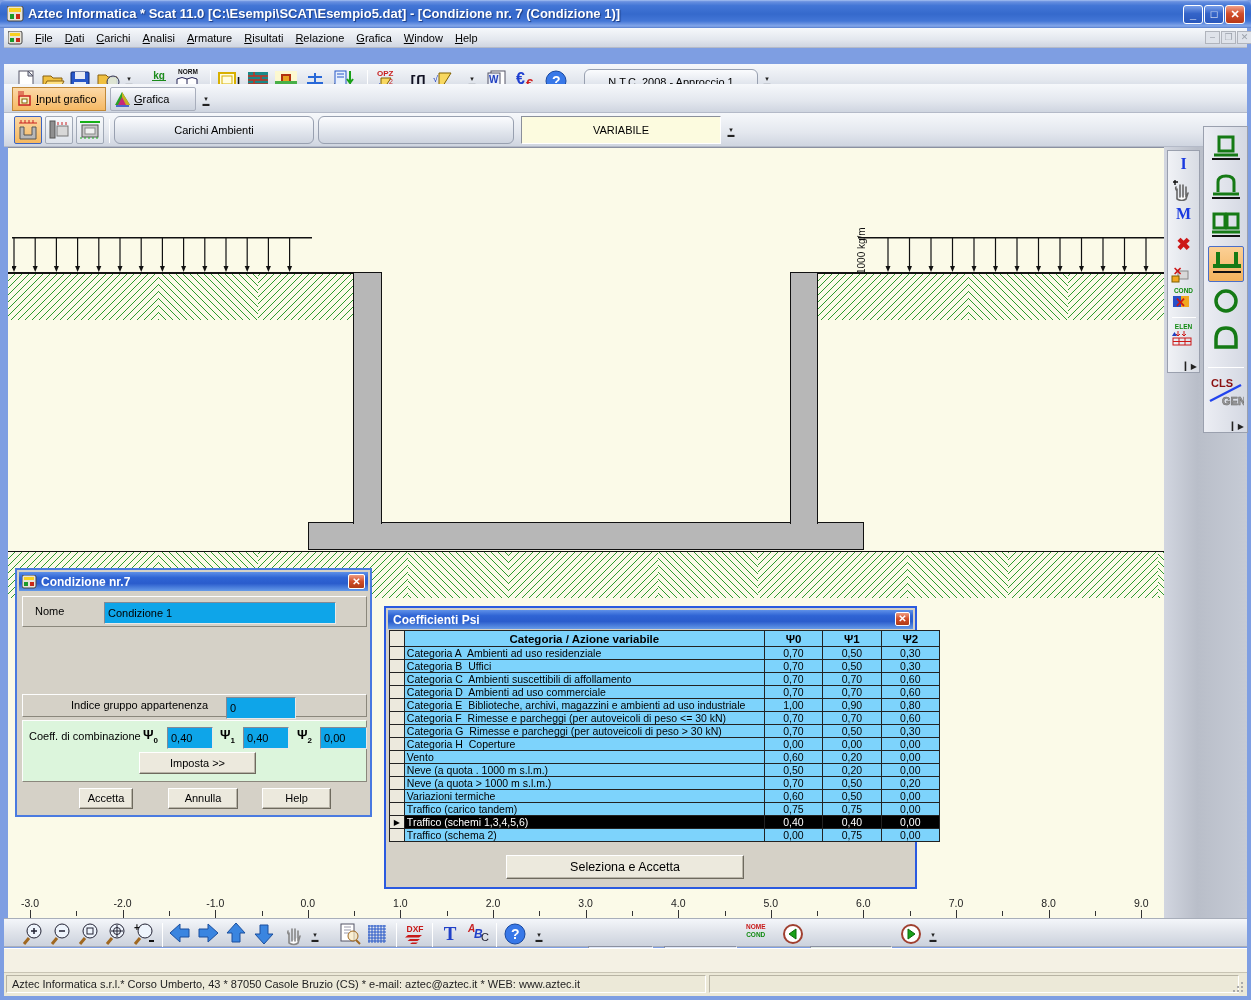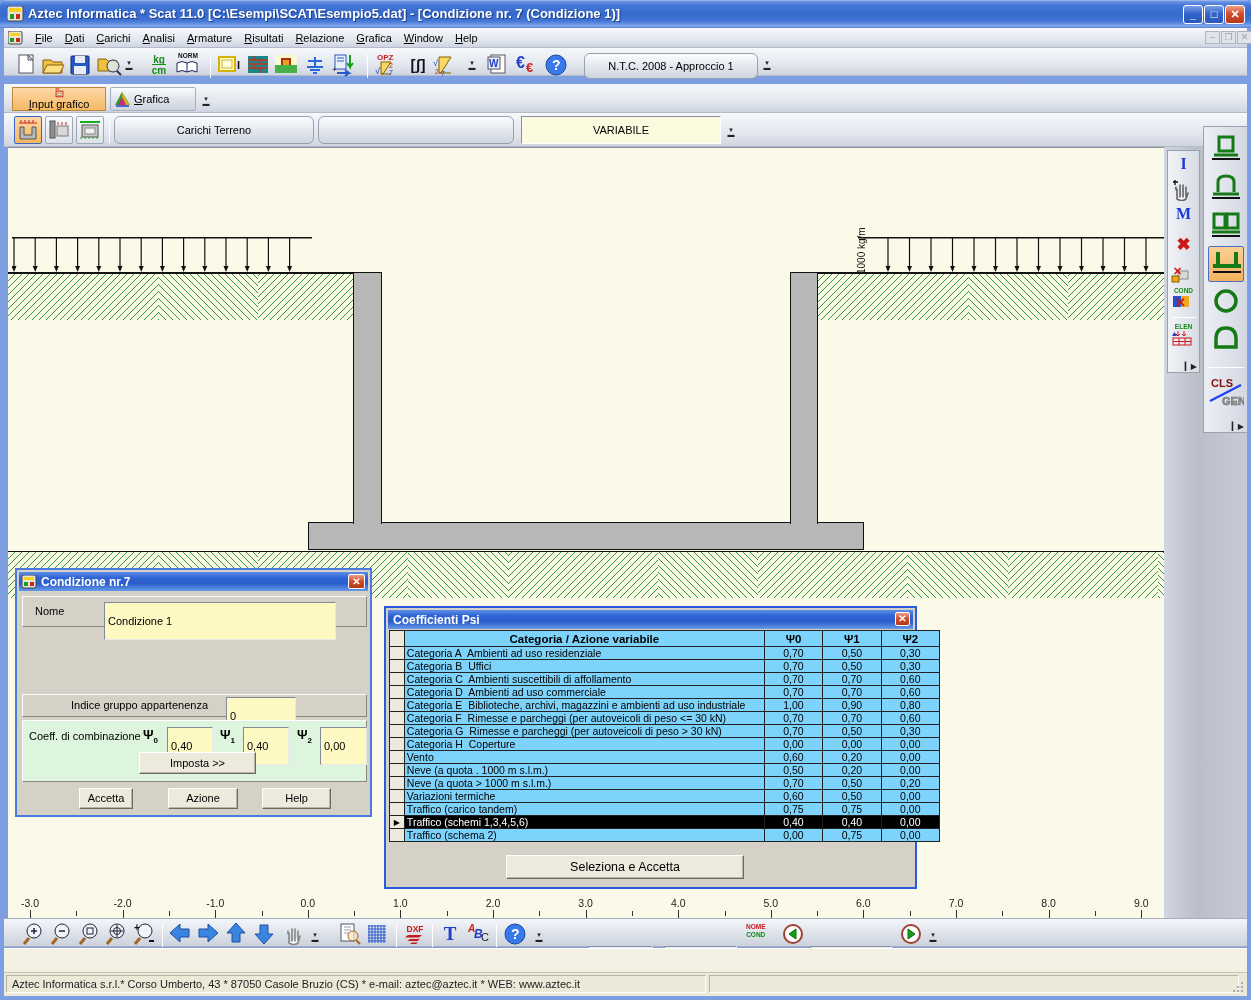--- a/index.html
+++ b/index.html
@@ -12,33 +12,33 @@
  background:linear-gradient(180deg,#a8c2f2 0%,#6890e0 6%,#4376d6 20%,#3569cc 50%,#4376d6 75%,#84a7ea 93%,#567ecc 100%);
  border-radius:6px 6px 0 0; color:#fff; }
 #title-text { left:28px; top:6px; font-size:13px; font-weight:bold; text-shadow:1px 1px 1px #1a3a80; white-space:nowrap; }
 .winbtn { top:5px; width:20px; height:19px; border-radius:3px; border:1px solid #fff;
  background:linear-gradient(180deg,#7aa0ea,#3464c8 45%,#2a58bc); color:#fff; font-size:11px; text-align:center; line-height:17px; font-weight:bold;}
 .winbtn.close { background:linear-gradient(180deg,#f0a088,#d24e2a 45%,#b83818); }
 
 
 .tbrow { left:4px; width:1243px; background:linear-gradient(180deg,#f6f8fb 0%,#e3e7ee 60%,#cfd5e0 100%); border-bottom:1px solid #b4bac8; }
 #menubar { top:28px; height:20px; }
-#tb1 { top:48px; height:28px; }
+#tb1 { top:64px; height:28px; }
 #tb2 { top:84px; height:29px; }
 #tb3 { top:113px; height:34px; }
 .menu-item { display:inline-block; padding:3px 6px; font-size:11px; color:#000; }
 .mdi-btn { width:15px; height:13px; top:3px; border:1px solid #b0b4bc; background:#dfe3ea; color:#9aa0aa; font-size:9px; line-height:11px; text-align:center; }
 
 
 .tbtn { width:28px; height:28px; top:4px; }
 .sep { top:6px; width:1px; height:24px; background:#9aa2b2; border-right:1px solid #fff; }
 .chev { font-size:7px; color:#222; line-height:5px; text-align:center; width:10px; }
 .bigbtn { background:linear-gradient(180deg,#fbfcfe,#e4e8ef 50%,#ced4df 100%); border:1px solid #98a0b0; border-radius:6px; font-size:11px; text-align:center; color:#000; }
 #ntc-btn { left:580px; top:5px; width:174px; height:26px; line-height:24px; }
-#mode-input { left:8px; top:3px; width:94px; height:24px; background:linear-gradient(180deg,#fcd9a8,#f6b964); border:1px solid #c08838; display:flex; align-items:center; font-size:11px;flex-direction:column; }
+#mode-input { left:8px; top:3px; width:94px; height:24px; background:linear-gradient(180deg,#fcd9a8,#f6b964); border:1px solid #c08838; display:flex; align-items:center; font-size:11px; }
 #mode-graf { left:106px; top:3px; width:86px; height:24px; display:flex; align-items:center; font-size:11px; background:linear-gradient(180deg,#fbfcfe,#e0e4ec 50%,#cdd3de 100%); border:1px solid #a8aebc; border-radius:2px;}
 .micon { width:17px; height:16px; margin:0 3px 0 3px; }
 .c3btn { top:3px; width:28px; height:28px; background:linear-gradient(180deg,#f8fafc,#dde2ea); border:1px solid #a0a8b6; border-radius:2px;}
 .c3btn.sel { background:linear-gradient(180deg,#fcd8a4,#f5b860); border:1px solid #3c64c0; }
 #btn-carichi { left:110px; top:3px; width:200px; height:28px; line-height:26px; }
 #btn-empty { left:314px; top:3px; width:196px; height:28px; }
 #cmb-var { left:517px; top:3px; width:200px; height:28px; background:#fcfbdf; border:1px solid; border-color:#8a8f9a #fff #fff #8a8f9a; text-align:center; line-height:26px; font-size:11px; }
 
 
 #mdibg { left:1164px; top:147px; width:83px; height:771px; background:linear-gradient(90deg,#d2d6e0,#b9bec9 40%,#c6cbd5); }
@@ -59,21 +59,21 @@
 .otb-btn.sel { background:linear-gradient(180deg,#fbd096,#f3b35c); border:1px solid #4a6ec8; border-radius:2px; }
 .handle { position:absolute; font-size:8px; color:#222; }
 
 
 .dlg-title { position:absolute; left:2px; top:2px; right:2px; height:19px; color:#fff; font-weight:bold; font-size:12px;
  background:linear-gradient(180deg,#5e90e8 0%,#2f64d4 30%,#2a5ccc 60%,#659ae8 100%); display:flex; align-items:center; }
 .dlg-x { position:absolute; right:4px; top:2px; width:17px; height:15px; border-radius:2px; border:1px solid #fff;
  background:linear-gradient(180deg,#ef9c80,#d04c28 50%,#b03a14); color:#fff; font-size:10px; font-weight:bold; text-align:center; line-height:13px; }
 #dlg-cond { left:15px; top:568px; width:357px; height:249px; background:#d5d1c7; border:2px solid #4a7ae0; z-index:10; }
 .panel { position:absolute; border:1px solid; border-color:#fdfdfd #8a877c #8a877c #fdfdfd; background:#d5d1c7; }
-.inp { position:absolute; background:#fef9c3; border:1px solid; border-color:#828a96 #e8e8e8 #e8e8e8 #828a96; font-size:11px; padding:18px 3px; color:#000; }
+.inp { position:absolute; background:#0ea5e9; border:1px solid; border-color:#828a96 #e8e8e8 #e8e8e8 #828a96; font-size:11px; padding:10px 3px; color:#000; }
 .radio { position:absolute; width:11px; height:11px; border-radius:50%; background:#fff; border:1px solid #777; }
 .radio.sel::after { content:""; position:absolute; left:2.5px; top:2.5px; width:4px; height:4px; border-radius:50%; background:#111; }
 .rlab { position:absolute; font-size:11px; color:#000; }
 .cbtn { position:absolute; background:#ece9dd; border:1px solid; border-color:#fff #6e6a5e #6e6a5e #fff; box-shadow:inset -1px -1px 0 #b8b4a8; font-size:11px; text-align:center; color:#000; }
 #dlg-psi { left:384px; top:606px; width:533px; height:283px; background:#d5d1c7; border:2px solid #2a5ae0; z-index:9; }
 #psi-table { position:absolute; left:3px; top:22px; width:551px; border-collapse:collapse; table-layout:fixed; background:#7dd3fc; }
 #psi-table td, #psi-table th { border:1px solid #222; font-size:10.5px; overflow:hidden; white-space:nowrap; padding:0 2px; height:13px; }
 #psi-table th { font-size:11.5px; font-weight:bold; height:16px; }
 #psi-table td.num { text-align:center; }
 #psi-table tr.selrow td { background:#000; color:#fff; }
@@ -298,21 +298,21 @@
       </div>
     <div class="c3btn abs" style="left:72px">
         <svg width="26" height="26">
           <line x1="3" y1="5" x2="23" y2="5" stroke="#18b018" stroke-width="2"></line>
           <rect x="5" y="8" width="16" height="12" fill="#c8c8c8" stroke="#555"></rect>
           <rect x="8" y="11" width="10" height="6" fill="#f0f0f0" stroke="#888"></rect>
           <path d="M3,21 h20" stroke="#18b018" stroke-dasharray="2,2"></path>
         </svg>
       </div>
     <div class="sep abs" style="left:105px"></div>
-    <div id="btn-carichi" class="bigbtn abs">Carichi Terreno</div>
+    <div id="btn-carichi" class="bigbtn abs">Carichi Ambienti</div>
     <div id="btn-empty" class="bigbtn abs"></div>
     <div id="cmb-var" class="abs">VARIABILE</div>
     <div class="chev abs" style="left:722px;top:14px">▾<br>▬</div>
   </div>
 
   <div id="mdibg" class="abs"></div>
 
   <div id="canvas" class="abs">
 
     <div class="soil-line" style="left:0px;top:124px;width:346px"></div>
@@ -590,21 +590,21 @@
       <span class="rlab" style="left:6px;top:9px">Coeff. di combinazione</span>
       <span class="rlab" style="left:120px;top:6px;font-weight:bold;font-size:13px"><span>Ψ</span><sub style="font-size:8px">0</sub></span>
       <input class="inp" style="left: 144px; top: 6px; width: 46px; height: 17px;" value="0,40">
       <span class="rlab" style="left:197px;top:6px;font-weight:bold;font-size:13px"><span>Ψ</span><sub style="font-size:8px">1</sub></span>
       <input class="inp" style="left: 220px; top: 6px; width: 46px; height: 17px;" value="0,40">
       <span class="rlab" style="left:274px;top:6px;font-weight:bold;font-size:13px"><span>Ψ</span><sub style="font-size:8px">2</sub></span>
       <input class="inp" style="left: 297px; top: 6px; width: 47px; height: 17px;" value="0,00">
       <div class="cbtn" style="left:116px;top:31px;width:117px;height:22px;line-height:20px">Imposta &gt;&gt;</div>
     </div>
     <div class="cbtn" style="left:62px;top:218px;width:54px;height:21px;line-height:19px">Accetta</div>
-    <div class="cbtn" style="left:151px;top:218px;width:70px;height:21px;line-height:19px">Azione</div>
+    <div class="cbtn" style="left:151px;top:218px;width:70px;height:21px;line-height:19px">Annulla</div>
     <div class="cbtn" style="left:245px;top:218px;width:69px;height:21px;line-height:19px">Help</div>
   </div>
 
   <div id="dlg-psi" class="abs">
     <div class="dlg-title">
       <span style="margin-left:5px">Coefficienti Psi</span>
     </div>
     <div class="dlg-x" style="top:4px;right:5px;width:15px;height:14px;line-height:12px">✕</div>
     <table id="psi-table">
       <colgroup>

